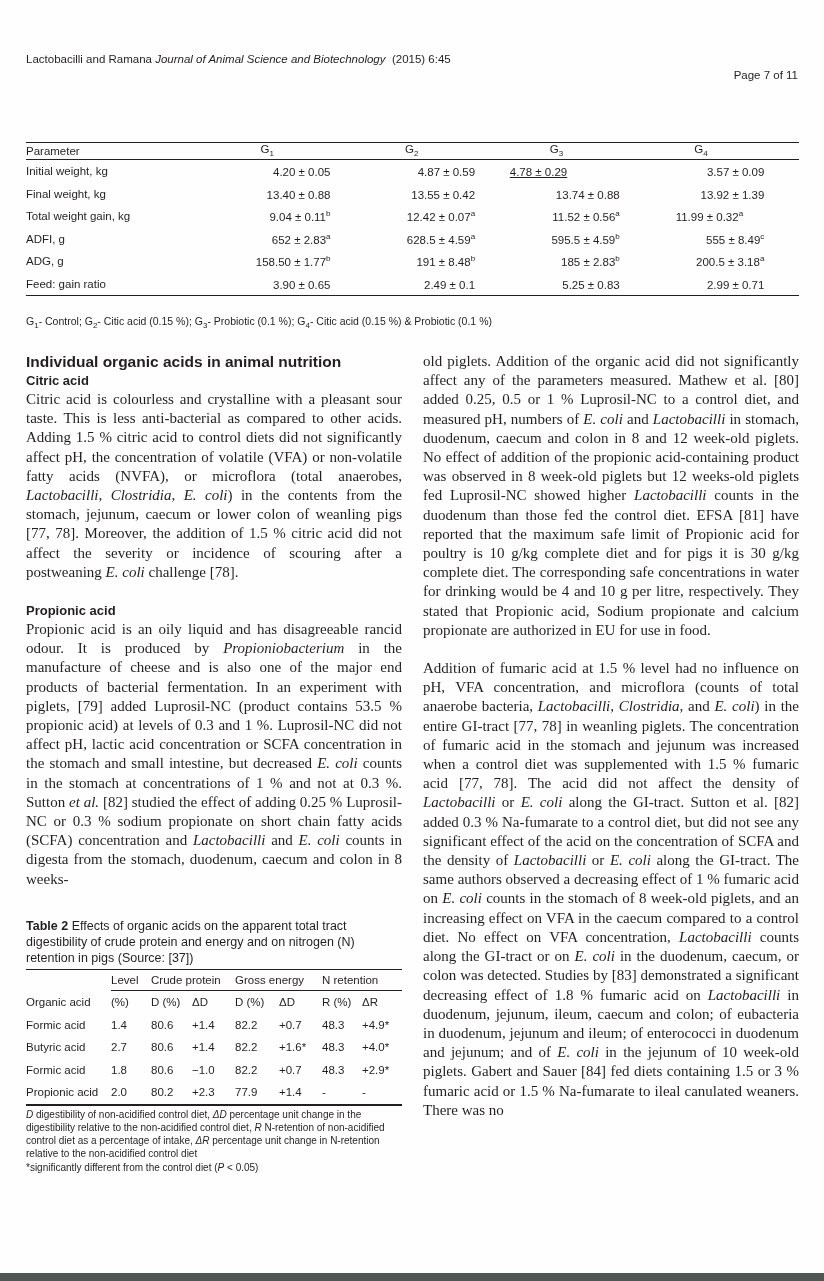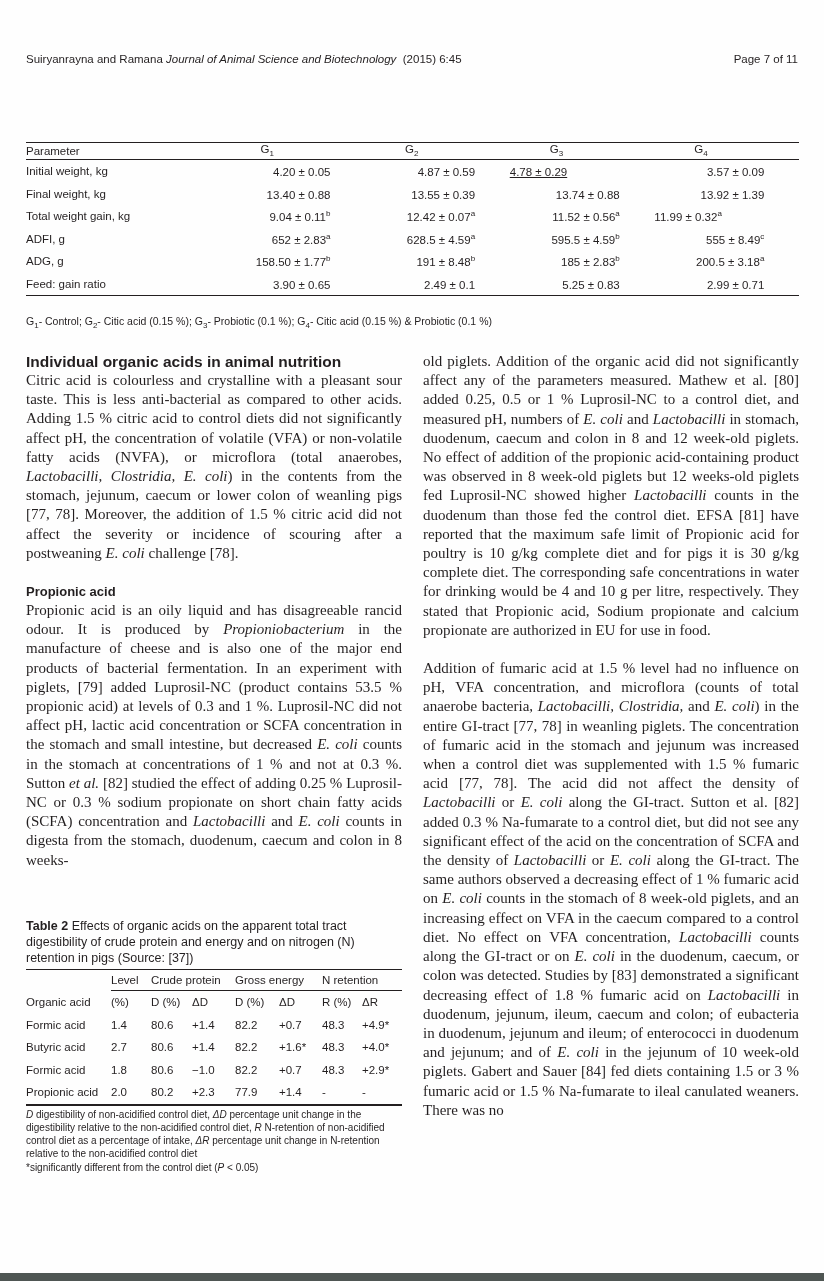--- a/index.html
+++ b/index.html
@@ -1,21 +1,21 @@
 <!DOCTYPE html>
 <html><head>
 <meta charset="utf-8">
 <style>
   html, body { margin:0; padding:0; }
   body { width:824px; height:1281px; background:#fefefe; position:relative; overflow:hidden; color:#231f20; }
   .sans { font-family:"Liberation Sans", sans-serif; }
   .serif { font-family:"Liberation Serif", serif; }
   #running-head { position:absolute; top:53px; left:26px; right:26px; height:16px; font-size:11.5px; }
   #running-head .left { position:absolute; left:0; top:0; }
-  #running-head .right { position:absolute; right:0; top:0; }
+  #running-head .right { position:absolute; right:0; top:16px; }
   #running-head i { font-style:italic; }
 
   
   #table1 { position:absolute; top:142px; left:26px; width:773px; }
   .tcap { font-size:12.5px; line-height:15px; margin:0 0 3px 0; }
   .tcap b { font-weight:bold; }
   table { border-collapse:collapse; width:100%; }
   #t1 { font-size:11.5px; border-top:1.5px solid #231f20; border-bottom:1.5px solid #231f20; }
   #t1 th { font-weight:normal; text-align:left; height:16px; border-bottom:1px solid #231f20; padding:0; }
   #t1 td { height:22.5px; padding:0; }
@@ -45,21 +45,21 @@
   #t2 tr.h2 td { border-top:1px solid #231f20; }
   #t2 tr.h2 td.nob { border-top:none; }
   .t2foot { font-size:10px; line-height:13.3px; margin-top:2px; }
 
   #bottom-bar { position:absolute; left:0; right:0; bottom:0; height:8px; background:#4f5653; }
 </style>
 </head>
 <body>
 
 <div id="running-head" class="sans">
-  <span class="left"><span>Suiryanrayna and Ramana</span> <i>Journal of Animal Science and Biotechnology</i>&nbsp; <span>(2015) 6:45</span></span>
+  <span class="left"><span>Lactobacilli and Ramana</span> <i>Journal of Animal Science and Biotechnology</i>&nbsp; <span>(2015) 6:45</span></span>
   <span class="right">Page 7 of 11</span>
 </div>
 
 <div id="table1" class="sans">
   <table id="t1">
     <thead>
         <tr id="t1-head">
           <th class="c0">Parameter</th>
           <th class="cg"><span style="display:inline-block;width:40px"></span>G<sub>1</sub></th>
           <th class="cg"><span style="display:inline-block;width:40px"></span>G<sub>2</sub></th>
@@ -71,30 +71,30 @@
         <tr>
           <td class="c0">Initial weight, kg</td>
           <td class="cg"><span class="v" style="text-align: right;"><span>4.20 ± 0.05</span><sup></sup></span></td>
           <td class="cg"><span class="v" style="text-align: right;"><span>4.87 ± 0.59</span><sup></sup></span></td>
           <td class="cg"><span class="v" style="text-align: left; text-decoration: underline;"><span>4.78 ± 0.29</span><sup></sup></span></td>
           <td class="cg"><span class="v" style="text-align: right;"><span>3.57 ± 0.09</span><sup></sup></span></td>
         </tr>
         <tr>
           <td class="c0">Final weight, kg</td>
           <td class="cg"><span class="v" style="text-align: right;"><span>13.40 ± 0.88</span><sup></sup></span></td>
-          <td class="cg"><span class="v" style="text-align: right;"><span>13.55 ± 0.39</span><sup></sup></span></td>
+          <td class="cg"><span class="v" style="text-align: right;"><span>13.55 ± 0.42</span><sup></sup></span></td>
           <td class="cg"><span class="v" style="text-align: right;"><span>13.74 ± 0.88</span><sup></sup></span></td>
           <td class="cg"><span class="v" style="text-align: right;"><span>13.92 ± 1.39</span><sup></sup></span></td>
         </tr>
         <tr>
           <td class="c0">Total weight gain, kg</td>
           <td class="cg"><span class="v" style="text-align: right;"><span>9.04 ± 0.11</span><sup>b</sup></span></td>
           <td class="cg"><span class="v" style="text-align: right;"><span>12.42 ± 0.07</span><sup>a</sup></span></td>
           <td class="cg"><span class="v" style="text-align: right;"><span>11.52 ± 0.56</span><sup>a</sup></span></td>
-          <td class="cg"><span class="v" style="text-align: left;"><span>11.99 ± 0.32</span><sup>a</sup></span></td>
+          <td class="cg"><span class="v" style="text-align: center;"><span>11.99 ± 0.32</span><sup>a</sup></span></td>
         </tr>
         <tr>
           <td class="c0">ADFI, g</td>
           <td class="cg"><span class="v" style="text-align: right;"><span>652 ± 2.83</span><sup>a</sup></span></td>
           <td class="cg"><span class="v" style="text-align: right;"><span>628.5 ± 4.59</span><sup>a</sup></span></td>
           <td class="cg"><span class="v" style="text-align: right;"><span>595.5 ± 4.59</span><sup>b</sup></span></td>
           <td class="cg"><span class="v" style="text-align: right;"><span>555 ± 8.49</span><sup>c</sup></span></td>
         </tr>
         <tr>
           <td class="c0">ADG, g</td>
@@ -110,20 +110,21 @@
           <td class="cg"><span class="v" style="text-align: right;"><span>5.25 ± 0.83</span><sup></sup></span></td>
           <td class="cg"><span class="v" style="text-align: right;"><span>2.99 ± 0.71</span><sup></sup></span></td>
         </tr>
       </tbody>
   </table>
   <div class="tfoot">G<sub>1</sub>- Control; G<sub>2</sub>- Citic acid (0.15 %); G<sub>3</sub>- Probiotic (0.1 %); G<sub>4</sub>- Citic acid (0.15 %) &amp; Probiotic (0.1 %)</div>
 </div>
 
 <div id="col-left" class="col serif">
   <div class="sec-h">Individual organic acids in animal nutrition</div>
+  <div class="sub-h">Citric acid</div>
   <p><span>Citric acid is colourless and crystalline with a pleasant sour taste. This is less anti-bacterial as compared to other acids. Adding 1.5 % citric acid to control diets did not significantly affect pH, the concentration of volatile (VFA) or non-volatile fatty acids (NVFA), or microflora (total anaerobes, </span><i>Lactobacilli, Clostridia, E. coli</i><span>) in the contents from the stomach, jejunum, caecum or lower colon of weanling pigs [77, 78]. Moreover, the addition of 1.5 % citric acid did not affect the severity or incidence of scouring after a postweaning </span><i>E. coli</i><span> challenge [78].</span></p>
   <div class="gap"></div>
   <div class="sub-h">Propionic acid</div>
   <p><span>Propionic acid is an oily liquid and has disagreeable rancid odour. It is produced by </span><i>Propioniobacterium</i><span> in the manufacture of cheese and is also one of the major end products of bacterial fermentation. In an experiment with piglets, [79] added Luprosil-NC (product contains 53.5 % propionic acid) at levels of 0.3 and 1 %. Luprosil-NC did not affect pH, lactic acid concentration or SCFA concentration in the stomach and small intestine, but decreased </span><i>E. coli</i><span> counts in the stomach at concentrations of 1 % and not at 0.3 %. Sutton </span><i>et al.</i><span> [82] studied the effect of adding 0.25 % Luprosil-NC or 0.3 % sodium propionate on short chain fatty acids (SCFA) concentration and </span><i>Lactobacilli</i><span> and </span><i>E. coli</i><span> counts in digesta from the stomach, duodenum, caecum and colon in 8 weeks-</span></p>
 </div>
 
 <div id="table2" class="sans">
   <p class="tcap"><b>Table 2</b> <span>Effects of organic acids on the apparent total tract digestibility of crude protein and energy and on nitrogen (N) retention in pigs (Source: [37])</span></p>
   <table id="t2">
     <colgroup>

